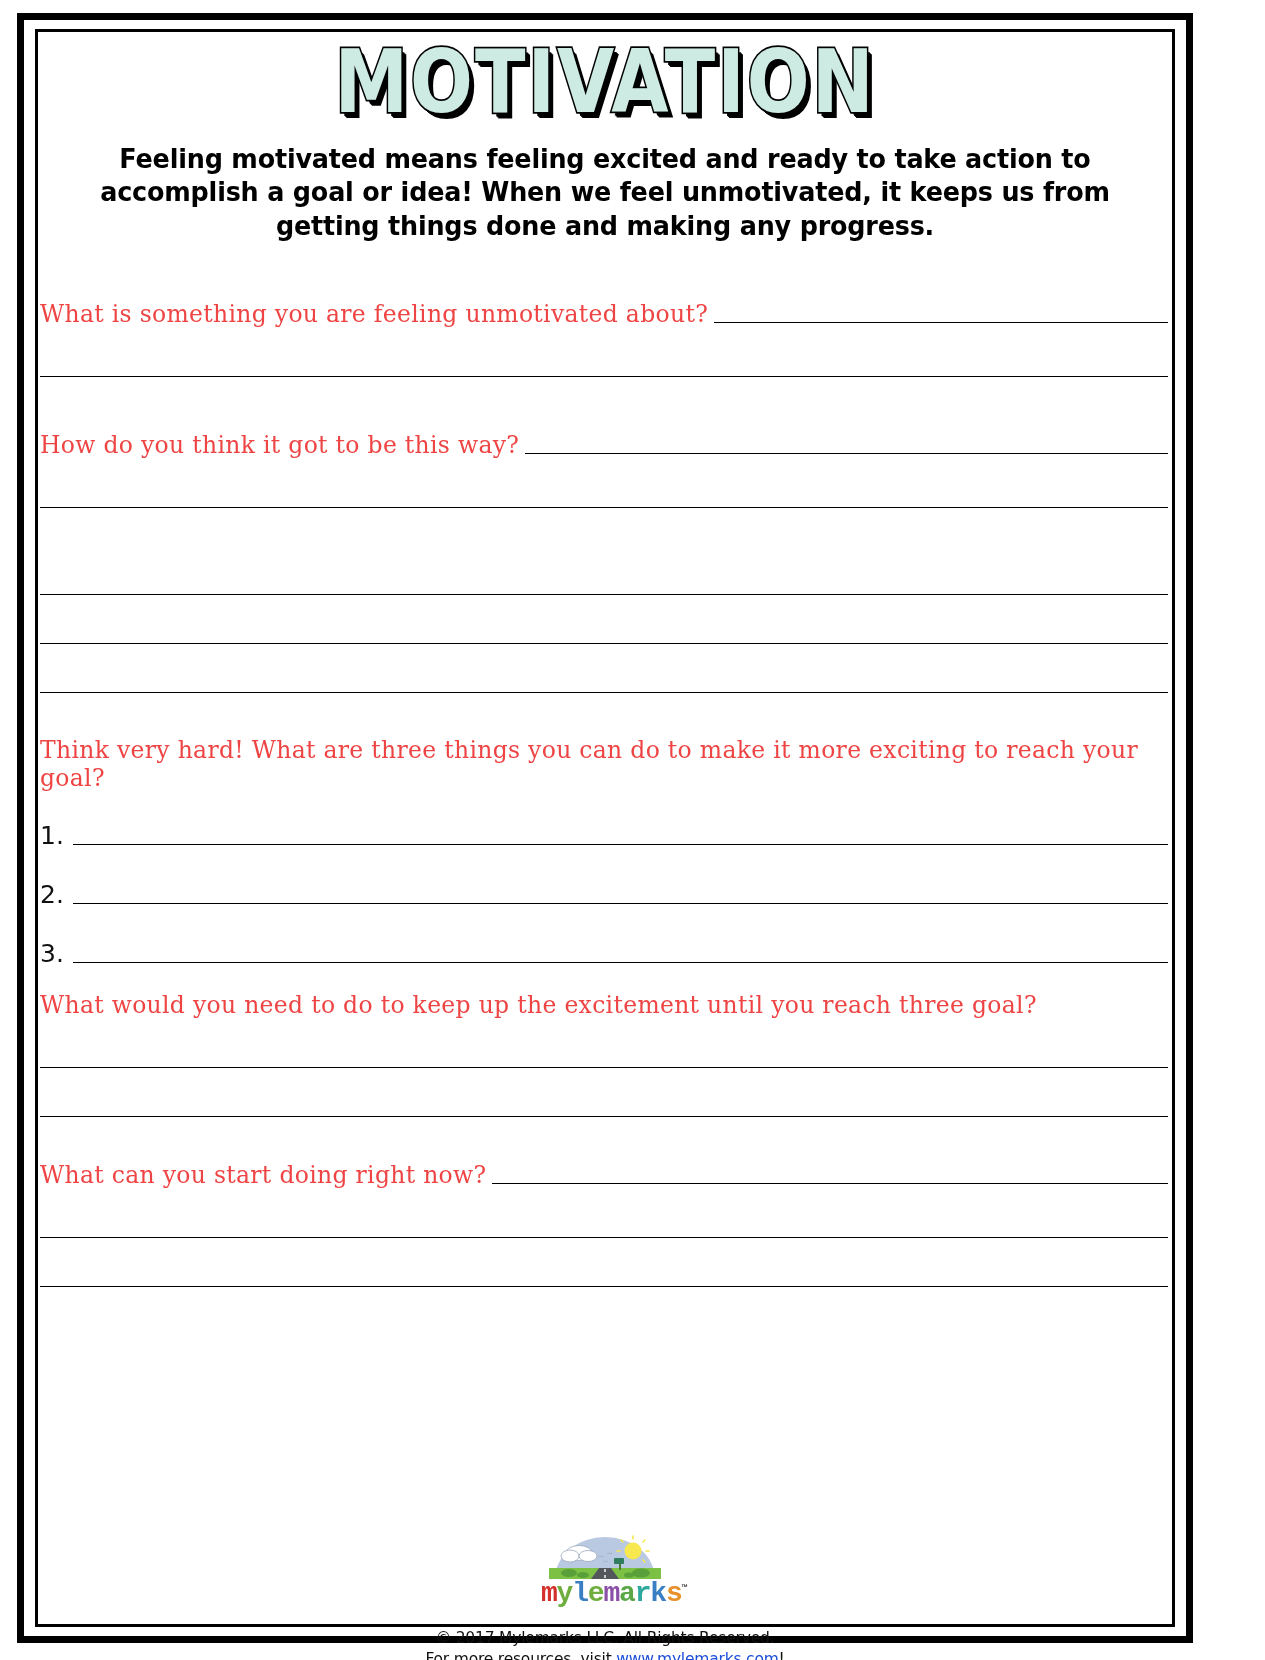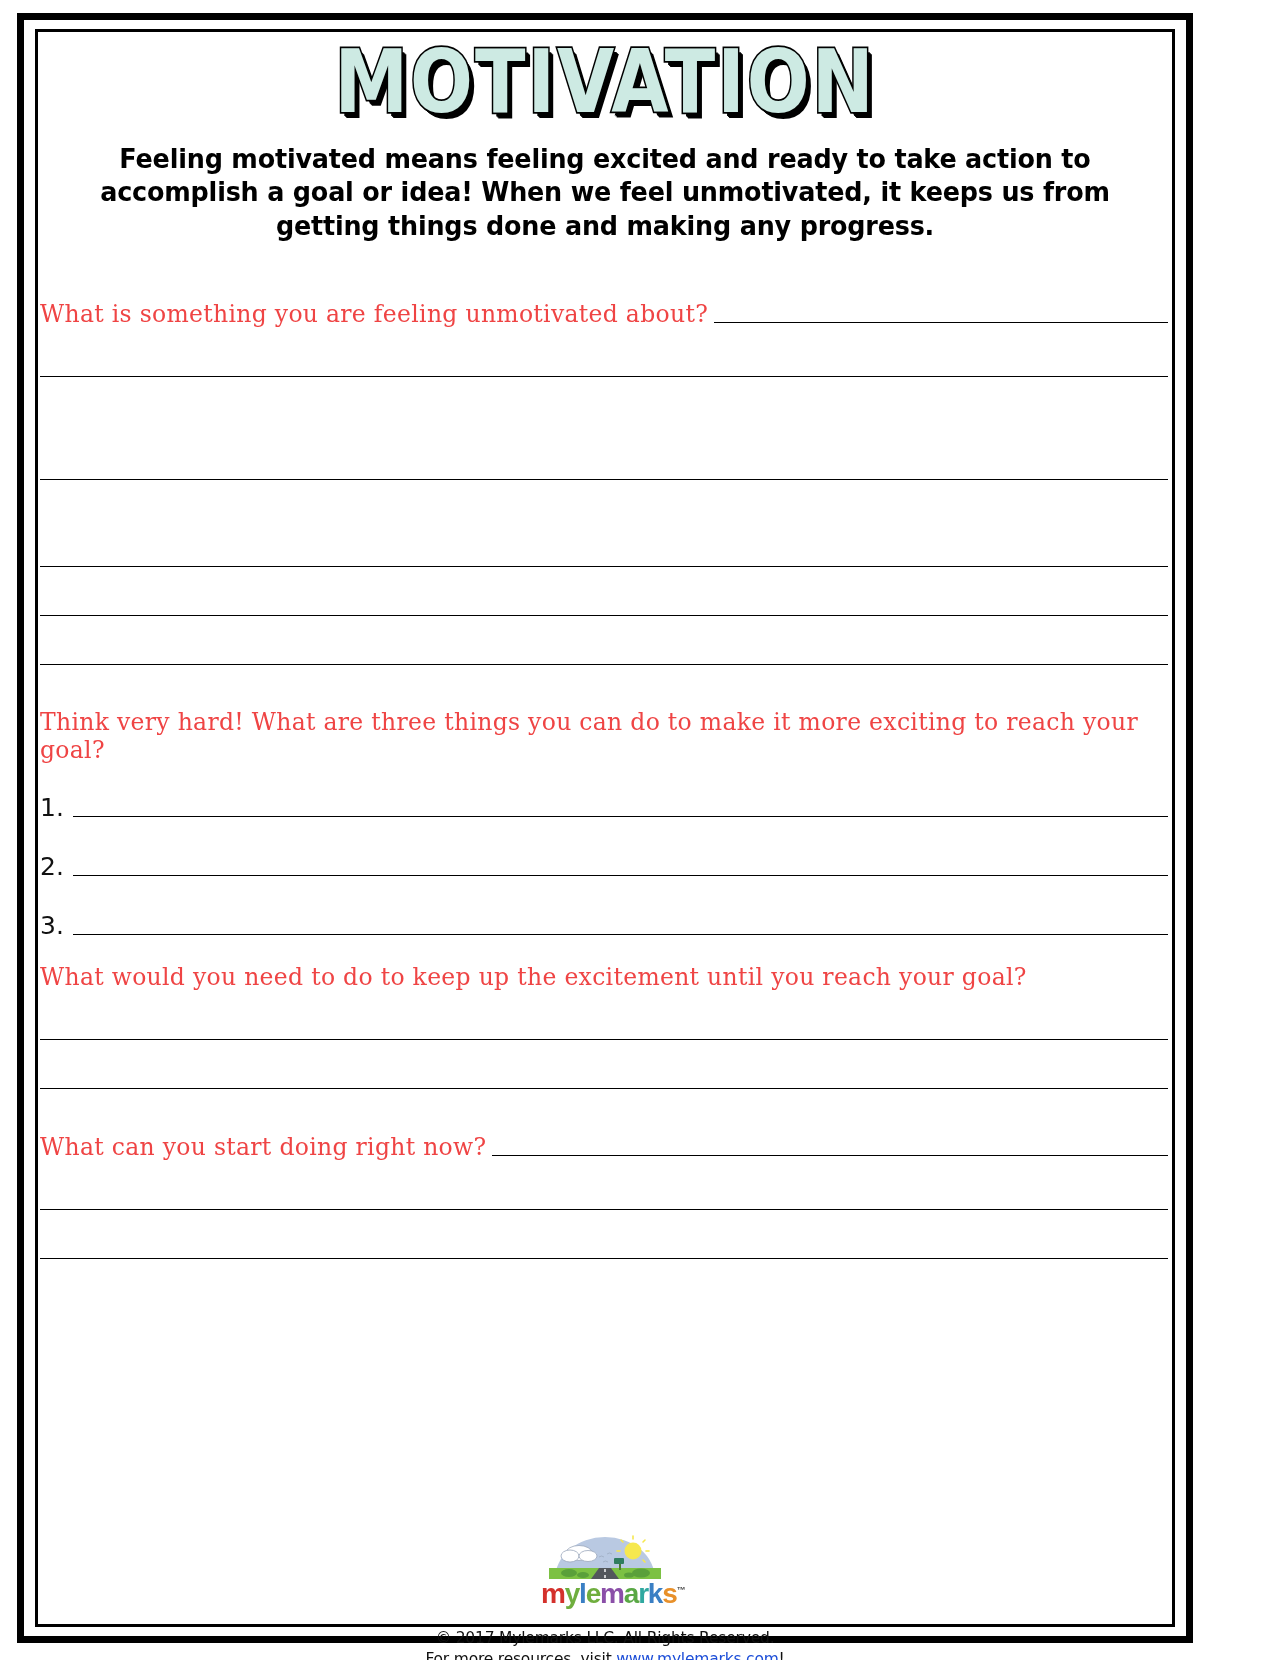--- a/index.html
+++ b/index.html
@@ -184,21 +184,21 @@
     margin: 0 auto;
   }
   .logo-scene {
     position: relative;
     width: 112px;
     height: 44px;
     margin: 0 auto 1px auto;
     overflow: hidden;
   }
   .wordmark {
-    font-family: Liberation Sans, sans-serif;
+    font-family: Liberation Mono, monospace;
     font-weight: bold;
     font-size: 28px;
     letter-spacing: -1.2px;
     line-height: 1;
     white-space: nowrap;
   }
   .wordmark span { display: inline-block; }
   .tm {
     font-size: 9px;
     vertical-align: super;
@@ -238,20 +238,24 @@
 
       <div class="q-inline">
         <div class="qtext q-mono">What is something you are feeling unmotivated about?</div>
         <div class="rule"></div>
       </div>
       <div class="sp-48"></div>
       <div class="blank-line"></div>
 
       <div class="sp-54"></div>
 
+      <div class="q-inline">
+        <div class="qtext q-mono">How do you think it got to be this way?</div>
+        <div class="rule"></div>
+      </div>
       <div class="sp-48"></div>
       <div class="blank-line"></div>
 
       <div class="sp-38"></div>
 
       <div class="sp-48"></div>
       <div class="blank-line"></div>
       <div class="sp-48"></div>
       <div class="blank-line"></div>
       <div class="sp-48"></div>
@@ -272,21 +276,21 @@
         <div class="rule"></div>
       </div>
       <div class="sp-34"></div>
       <div class="num-row">
         <div class="num">3.</div>
         <div class="rule"></div>
       </div>
 
       <div class="sp-26"></div>
 
-      <div class="q q-mono">What would you need to do to keep up the excitement until you reach your goal?</div>
+      <div class="q q-mono">What would you need to do to keep up the excitement until you reach three goal?</div>
       <div class="sp-48"></div>
       <div class="blank-line"></div>
       <div class="sp-48"></div>
       <div class="blank-line"></div>
 
       <div class="sp-44"></div>
 
       <div class="q-inline">
         <div class="qtext q-mono">What can you start doing right now?</div>
         <div class="rule"></div>

